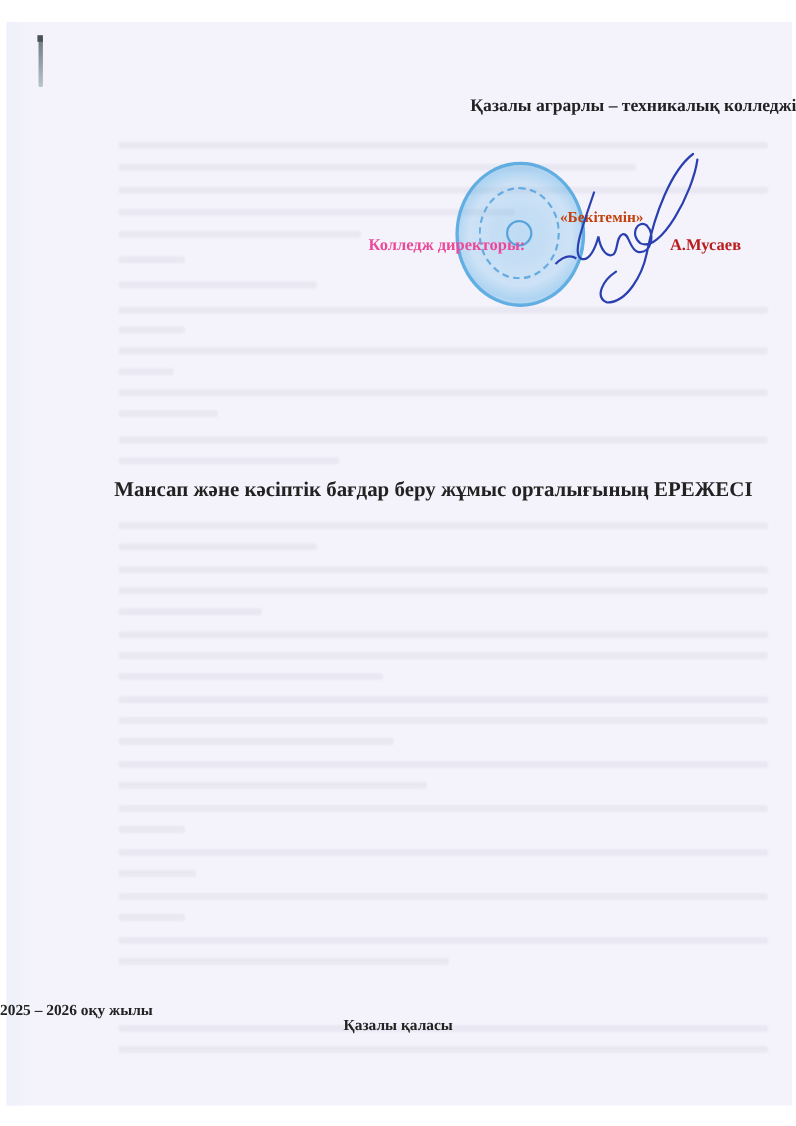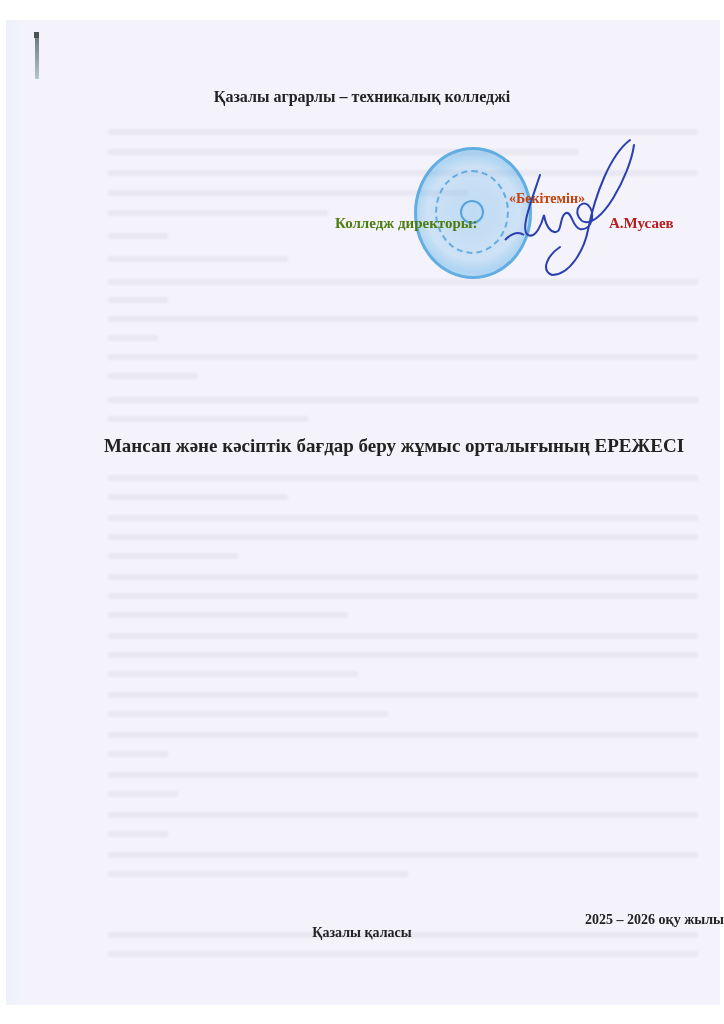--- a/index.html
+++ b/index.html
@@ -21,28 +21,28 @@
     border-radius: 1px;
   }
   .staple::before {
     content: ""; position: absolute; left: -1px; top: -3px; width: 5px; height: 6px; background: #4a5256;
   }
   .bleed {
     position: absolute; left: 108px; width: 590px; height: 6px;
     background: rgba(120,120,150,0.09); filter: blur(1.2px); border-radius: 2px;
   }
   .college {
-    position: absolute; top: 88px; left: 0; width: 724px; text-align: center;
+    position: absolute; top: 88px; left: 0; width: 724px; text-align: right;
     font-weight: bold; font-size: 16px; color: #222;
   }
   .approve {
     position: absolute; top: 191px; left: 509px; font-weight: bold; font-size: 14px; color: #c2410c;
   }
   .director-label {
-    position: absolute; top: 215px; left: 335px; font-weight: bold; font-size: 15px; color: #4d7c0f; text-align: right;
+    position: absolute; top: 215px; left: 335px; font-weight: bold; font-size: 15px; color: #ec4899; text-align: right;
   }
   .director-name {
     position: absolute; top: 215px; left: 609px; font-weight: bold; font-size: 15px; color: #b91c1c;
   }
   .stamp {
     position: absolute; left: 414px; top: 147px; width: 112px; height: 126px; border-radius: 50%;
     border: 3px solid rgba(70,160,220,0.75);
     background: radial-gradient(circle, rgba(90,175,230,0.35) 0%, rgba(90,175,230,0.25) 55%, rgba(90,175,230,0.45) 70%, rgba(90,175,230,0.15) 100%);
   }
   .stamp-inner {
@@ -56,21 +56,21 @@
   .signature { position: absolute; left: 500px; top: 135px; width: 150px; height: 150px; }
   .title {
     position: absolute; top: 435px; left: 0; width: 724px; text-align: center;
     font-weight: bold; font-size: 19px; color: #222; margin-left: 32px;
   }
   .city {
     position: absolute; top: 893px; left: 0; width: 724px; text-align: center;
     font-weight: bold; font-size: 14px; color: #222; margin-top: 32px;
   }
   .year {
-    position: absolute; top: 912px; left: 0; width: 724px; text-align: right;
+    position: absolute; top: 912px; left: 0; width: 724px; text-align: left;
     font-weight: bold; font-size: 14px; color: #222;
   }
 </style>
 </head>
 <body>
 
 <div class="page">
   <div class="page-edge"></div>
 </div>
 

